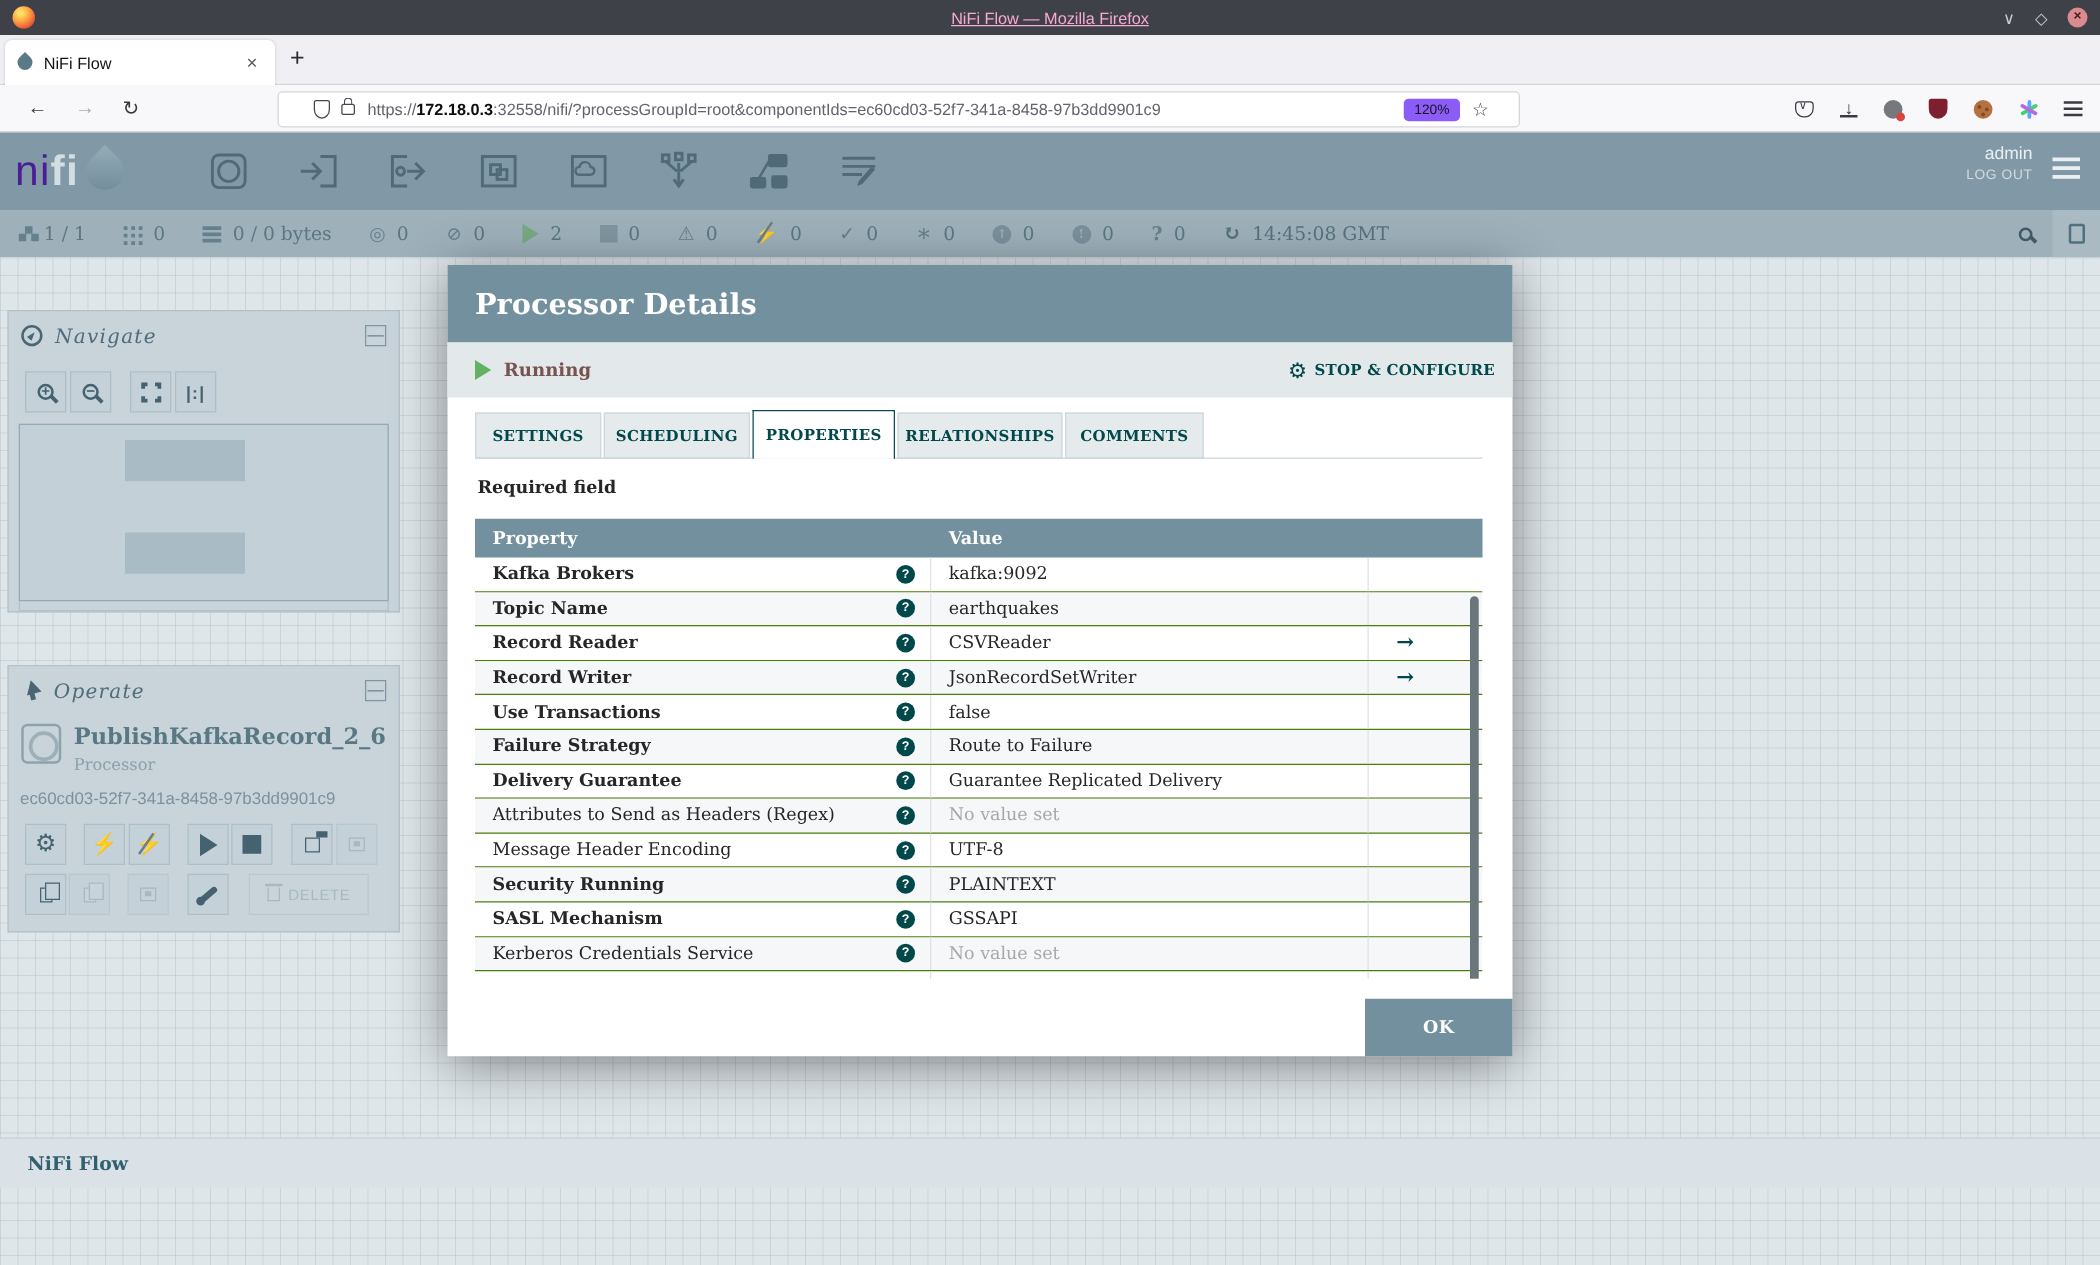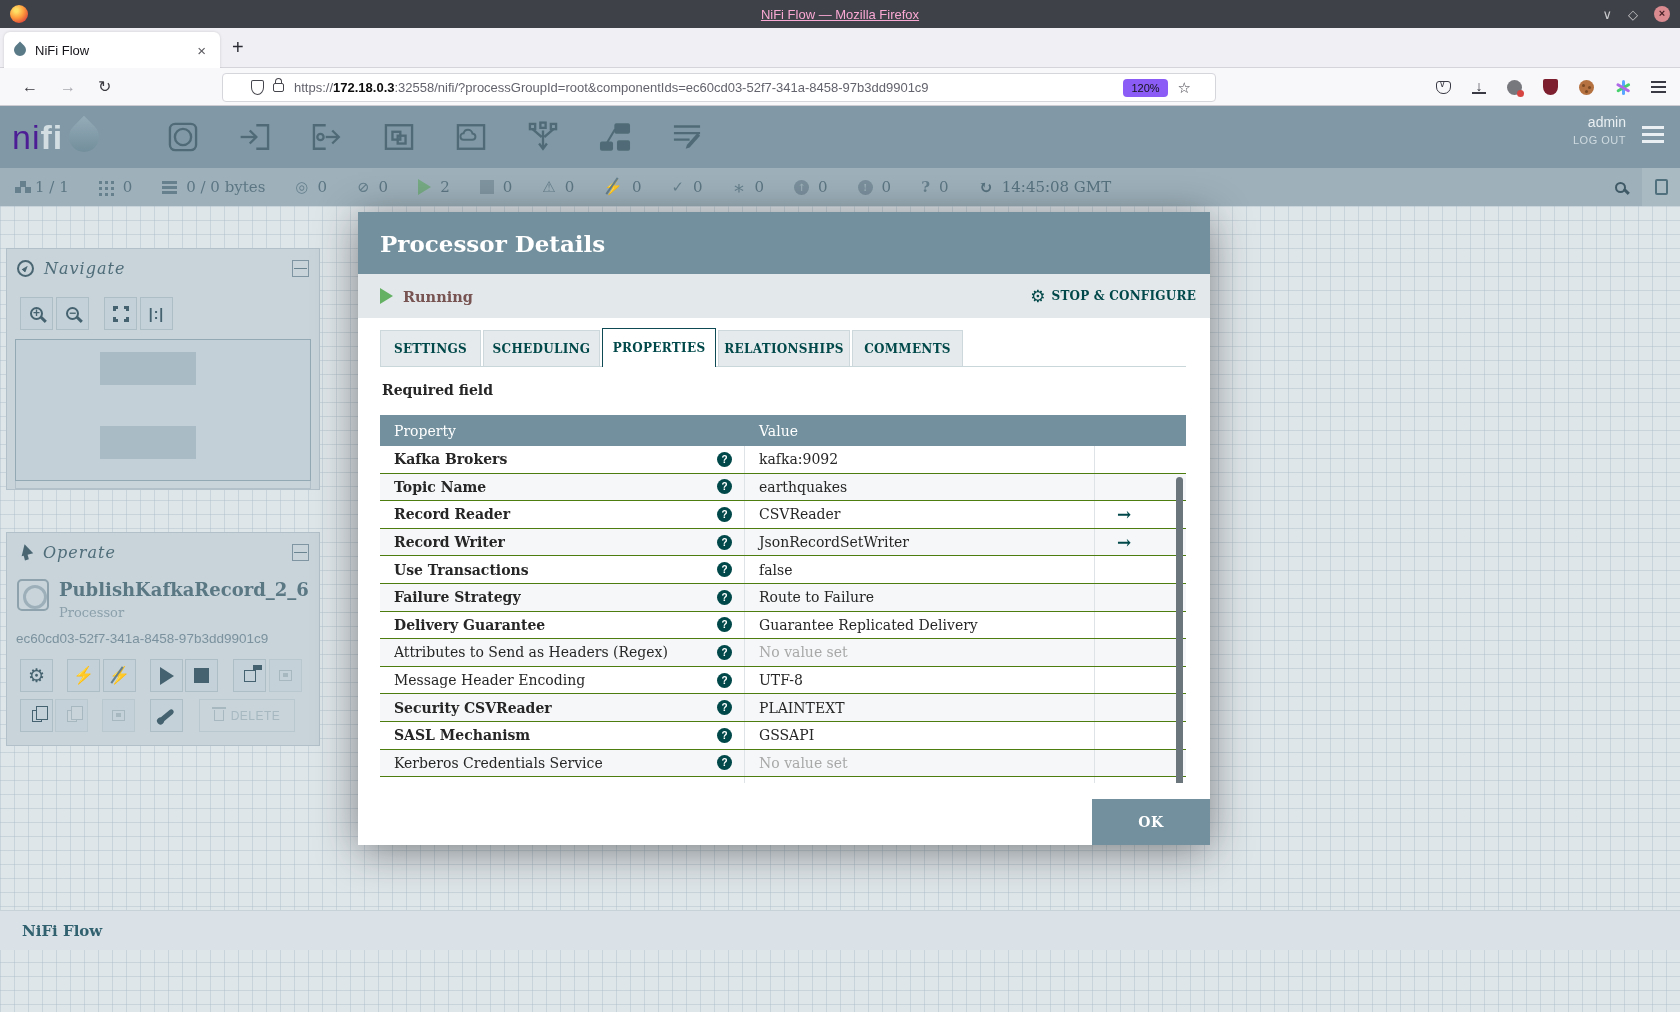--- a/index.html
+++ b/index.html
@@ -145,21 +145,21 @@
   .run-label { margin-left:10px; font-size:14.5px; font-weight:bold; color:#775351; }
   .m-action { position:absolute; right:14px; top:0; height:44px; display:flex; align-items:center; gap:6px; color:#004849; }
   .m-action .g { font-size:17px; }
   .m-action .t { font-size:12px; font-weight:bold; letter-spacing:.2px; }
   .m-tabs { position:absolute; left:22px; top:116px; width:806px; height:39px; }
   .m-tabs::after { content:""; position:absolute; left:0; right:0; bottom:0; height:1px; background:#c9d6da; }
   .m-tab { position:absolute; top:2px; height:37px; background:#e5eaec; border:1px solid #ccd8dc; display:flex; align-items:center; justify-content:center; font-size:12px; font-weight:bold; color:#004849; letter-spacing:.3px; }
   .m-tab.active { top:0; height:39px; background:#ffffff; border:1px solid #0d4a54; border-bottom:none; z-index:2; }
   .m-req { position:absolute; left:24px; top:170px; font-size:14px; font-weight:bold; color:#262626; }
   .m-table { position:absolute; left:22px; top:203px; width:806px; }
-  .t-head { height:31px; background:#72909d; color:#ffffff; font-size:14px; font-weight:normal; display:flex; align-items:center; }
+  .t-head { height:31px; background:#72909d; color:#ffffff; font-size:14px; font-weight:bold; display:flex; align-items:center; }
   .t-head .c1 { width:365px; padding-left:14px; }
   .t-head .c2 { padding-left:14px; }
   .t-body { height:337px; overflow:hidden; position:relative; }
   .t-row { height:27.6px; display:flex; align-items:center; border-bottom:1px solid #4d7c0f; font-size:14px; color:#262626; }
   .t-row:nth-child(even) { background:#f5f7f8; }
   .t-row .c1 { width:365px; align-self:stretch; display:flex; align-items:center; border-right:1px solid #dde3e6; padding:0 12px 0 14px; }
   .t-row .pname { flex:1; white-space:nowrap; overflow:hidden; }
   .t-row.req .pname { font-weight:bold; }
   .help { width:15px; height:15px; border-radius:50%; background:#004849; color:#ffffff; font-size:10px; font-weight:bold; display:flex; align-items:center; justify-content:center; flex:none; font-family:"Liberation Sans",sans-serif; }
   .t-row .c2 { width:350px; align-self:stretch; display:flex; align-items:center; border-right:1px solid #dde3e6; padding-left:14px; white-space:nowrap; overflow:hidden; }
@@ -549,21 +549,21 @@
         <div class="t-row">
           <span class="c1">
               <span class="pname">Message Header Encoding</span>
               <span class="help">?</span>
             </span>
           <span class="c2">UTF-8</span>
             <span class="c3"></span>
         </div>
         <div class="t-row req">
           <span class="c1">
-              <span class="pname">Security CSVReader</span>
+              <span class="pname">Security Running</span>
               <span class="help">?</span>
             </span>
           <span class="c2">PLAINTEXT</span>
             <span class="c3"></span>
         </div>
         <div class="t-row req">
           <span class="c1">
               <span class="pname">SASL Mechanism</span>
               <span class="help">?</span>
             </span>

